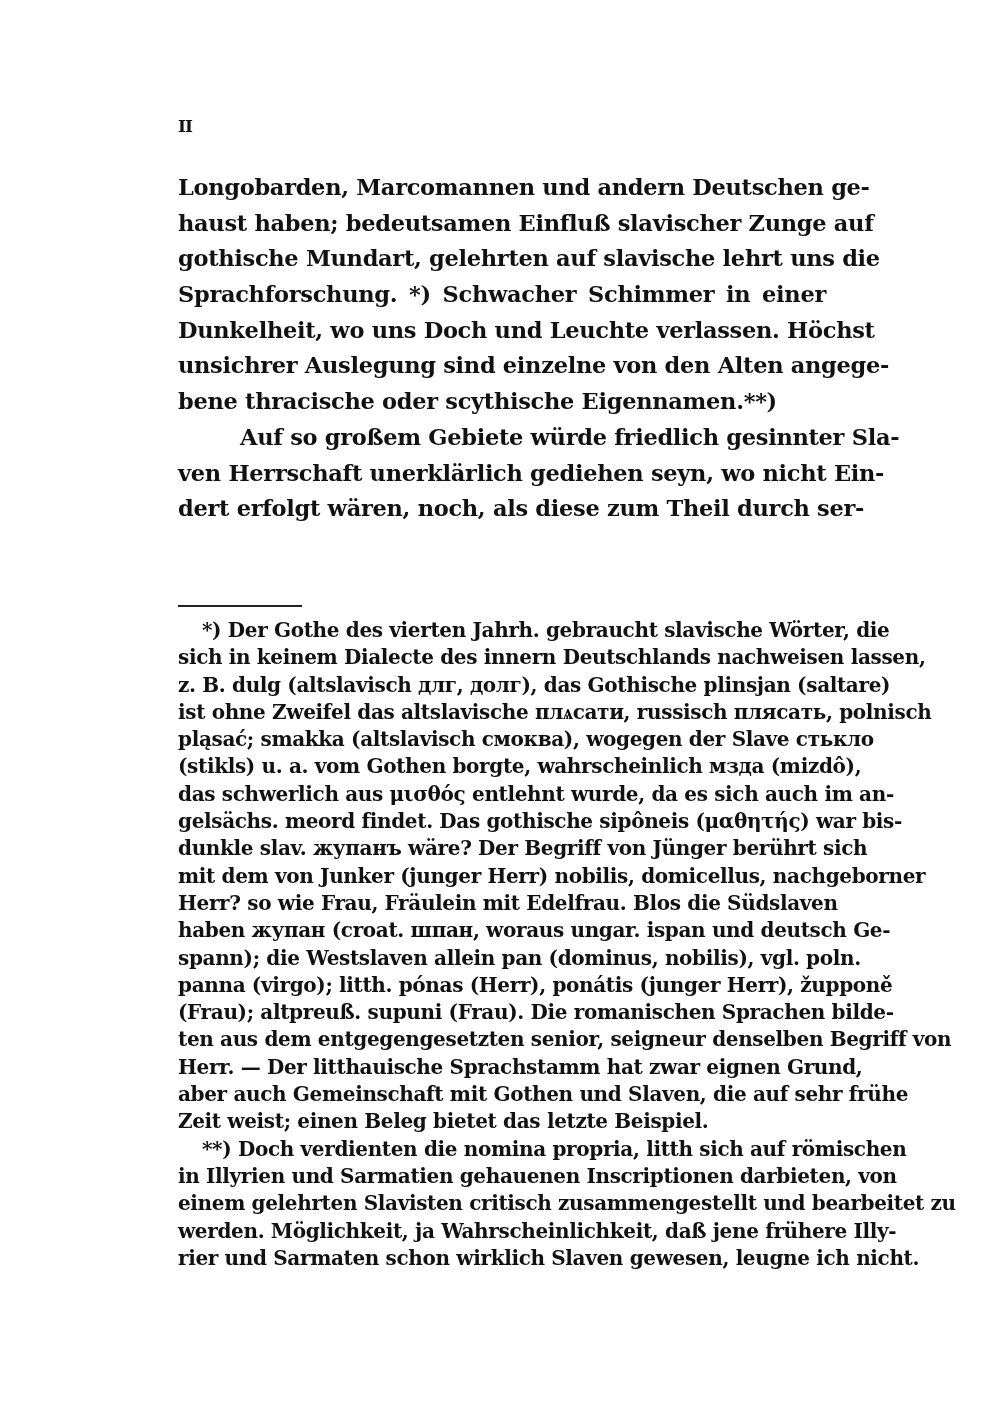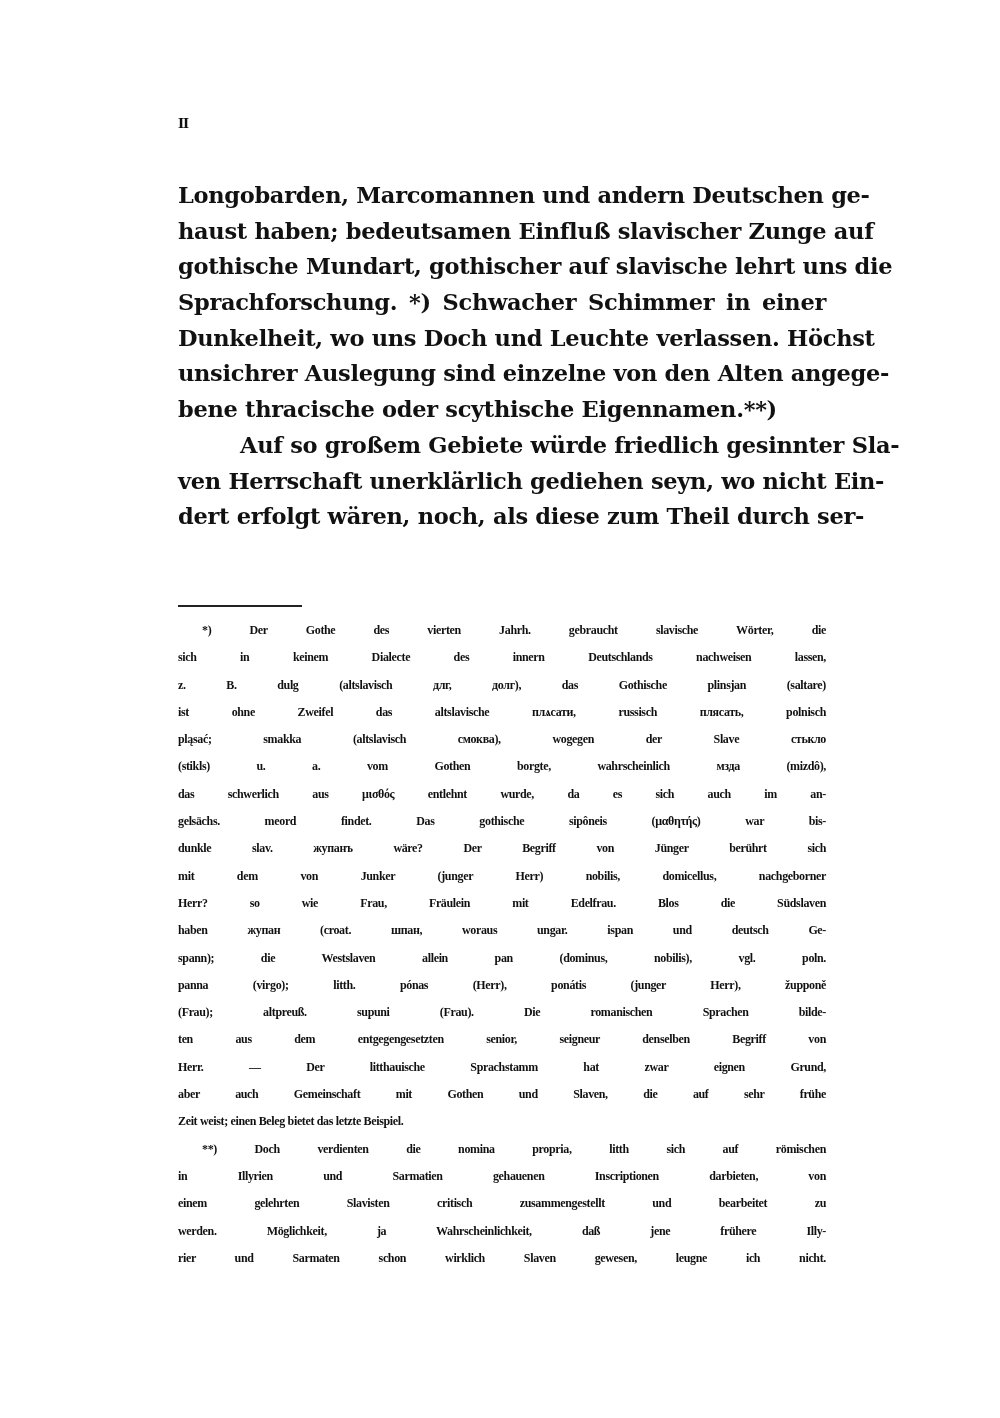--- a/index.html
+++ b/index.html
@@ -1,42 +1,42 @@
 <!DOCTYPE html>
 <html><head>
 <meta charset="utf-8">
 <style>
   html, body { margin: 0; padding: 0; background: #ffffff; }
   body { width: 1000px; height: 1418px; position: relative; overflow: hidden;
          font-family: "DejaVu Serif", serif; color: #111111; }
   .page { position: absolute; left: 0; top: 0; width: 1000px; height: 1418px; background: #ffffff; }
-  .page-number { position: absolute; left: 178px; top: 116px; font-size: 13px; font-weight: bold; letter-spacing: -1px; }
-  .body-text { position: absolute; left: 178px; top: 178px; width: 648px; }
+  .page-number { position: absolute; left: 178px; top: 116px; font-size: 17px; font-weight: bold; letter-spacing: -1px; }
+  .body-text { position: absolute; left: 178px; top: 170px; width: 648px; }
   .main-line { display: block; height: 35.7px; line-height: 35.7px; font-size: 22.5px; font-weight: bold;
                white-space: nowrap; text-align: justify; text-align-last: justify; letter-spacing: -0.3px; }
   .main-line.last { text-align-last: left; }
   .main-line.indent { padding-left: 62px; }
   .footnote-rule { position: absolute; left: 178px; top: 605px; width: 124px; height: 0; border-top: 2px solid #222222; }
   .footnotes { position: absolute; left: 178px; top: 617px; width: 648px; }
-  .fn-line { display: block; height: 27.3px; line-height: 27.3px; font-size: 12px; font-weight: bold;
-             white-space: nowrap; text-align: justify; text-align-last: justify; letter-spacing: -0.35px; font-family: Liberation Serif, serif; }
+  .fn-line { display: block; height: 27.3px; line-height: 27.3px; font-size: 20px; font-weight: bold;
+             white-space: nowrap; text-align: justify; text-align-last: justify; letter-spacing: -0.35px; }
   .fn-line.last { text-align-last: left; }
   .fn-line.indent { padding-left: 24px; }
 </style>
 </head>
 <body>
 
 <div class="page">
 
   <div class="page-number">II</div>
 
   <div class="body-text">
     <span class="main-line">Longobarden, Marcomannen und andern Deutschen ge-</span>
     <span class="main-line">haust haben; bedeutsamen Einfluß slavischer Zunge auf</span>
-    <span class="main-line">gothische Mundart, gothischer auf slavische lehrt uns die</span>
+    <span class="main-line">gothische Mundart, gelehrten auf slavische lehrt uns die</span>
     <span class="main-line">Sprachforschung. *) Schwacher Schimmer in einer</span>
     <span class="main-line">Dunkelheit, wo uns Doch und Leuchte verlassen. Höchst</span>
     <span class="main-line">unsichrer Auslegung sind einzelne von den Alten angege-</span>
     <span class="main-line last">bene thracische oder scythische Eigennamen.**)</span>
     <span class="main-line indent">Auf so großem Gebiete würde friedlich gesinnter Sla-</span>
     <span class="main-line">ven Herrschaft unerklärlich gediehen seyn, wo nicht Ein-</span>
     <span class="main-line">dert erfolgt wären, noch, als diese zum Theil durch ser-</span>
   </div>
 
   <div class="footnote-rule"></div>

